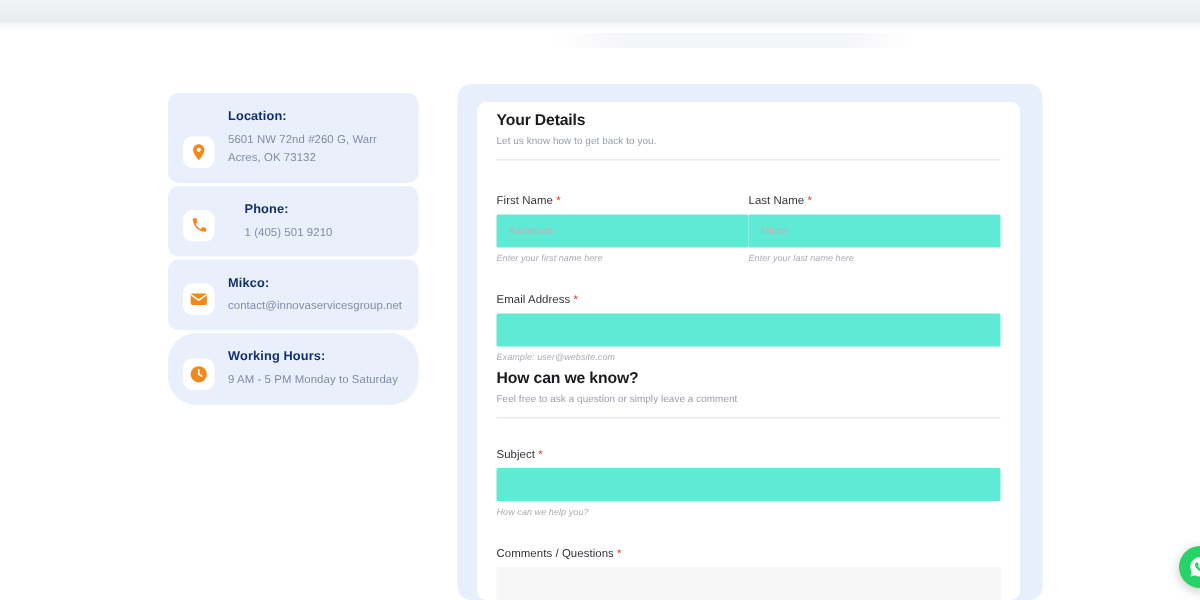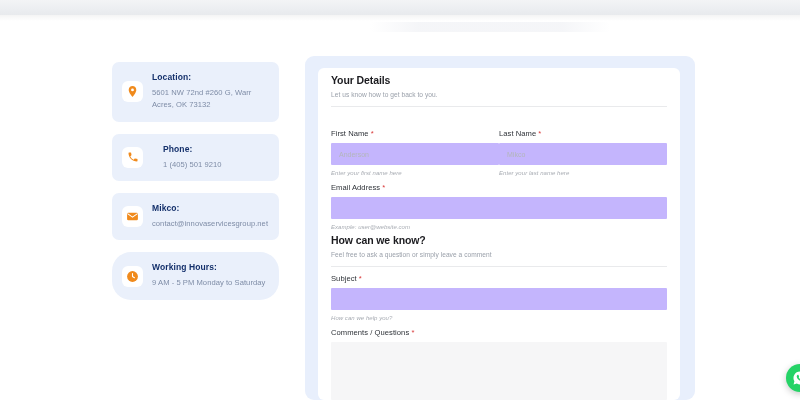--- a/index.html
+++ b/index.html
@@ -47,23 +47,23 @@
     left: 112px;
     top: 62px;
     width: 167px;
   }
 
   .info-card {
     background: #eaf0fb;
     border-radius: 7px;
     padding: 9px 10px 10px 10px;
     display: flex;
-    align-items: center;
+    align-items: flex-end;
     gap: 9px;
-    margin-bottom: 12px;
+    margin-bottom: 2px;
   }
   .info-card.loc    { min-height: 58px; }
   .info-card.phone  { min-height: 45px; gap: 20px; }
   .info-card.email  { min-height: 45px; }
   .info-card.hours  { min-height: 45px; border-radius: 19px; }
 
   .icon-tile {
     width: 21px;
     height: 21px;
     background: #ffffff;
@@ -148,21 +148,21 @@
     letter-spacing: 0.05px;
     display: block;
     margin-bottom: 5px;
   }
   .req { color: #d93b3b; font-size: 7.6px; }
 
   .f-input {
     display: block;
     width: 100%;
     height: 22px;
-    background: #c4b5fd;
+    background: #5eead4;
     border: none;
     border-radius: 1px;
     font-family: "Liberation Sans", sans-serif;
     font-size: 7px;
     color: #3d424a;
     padding: 0 8px;
     outline: none;
   }
   .f-input::placeholder { color: #b3b6bb; }
 
@@ -182,21 +182,21 @@
   }
 
   .f-hint {
     font-size: 6px;
     color: #a8acb3;
     font-style: italic;
     margin-top: 5px;
     letter-spacing: 0.05px;
   }
 
-  .block-gap { margin-top: 7px; }
+  .block-gap { margin-top: 19px; }
   .sec-gap   { margin-top: 4px; }
 
   
   .fab {
     position: absolute;
     right: -14px;
     bottom: 8px;
     width: 28px;
     height: 28px;
     border-radius: 50%;

